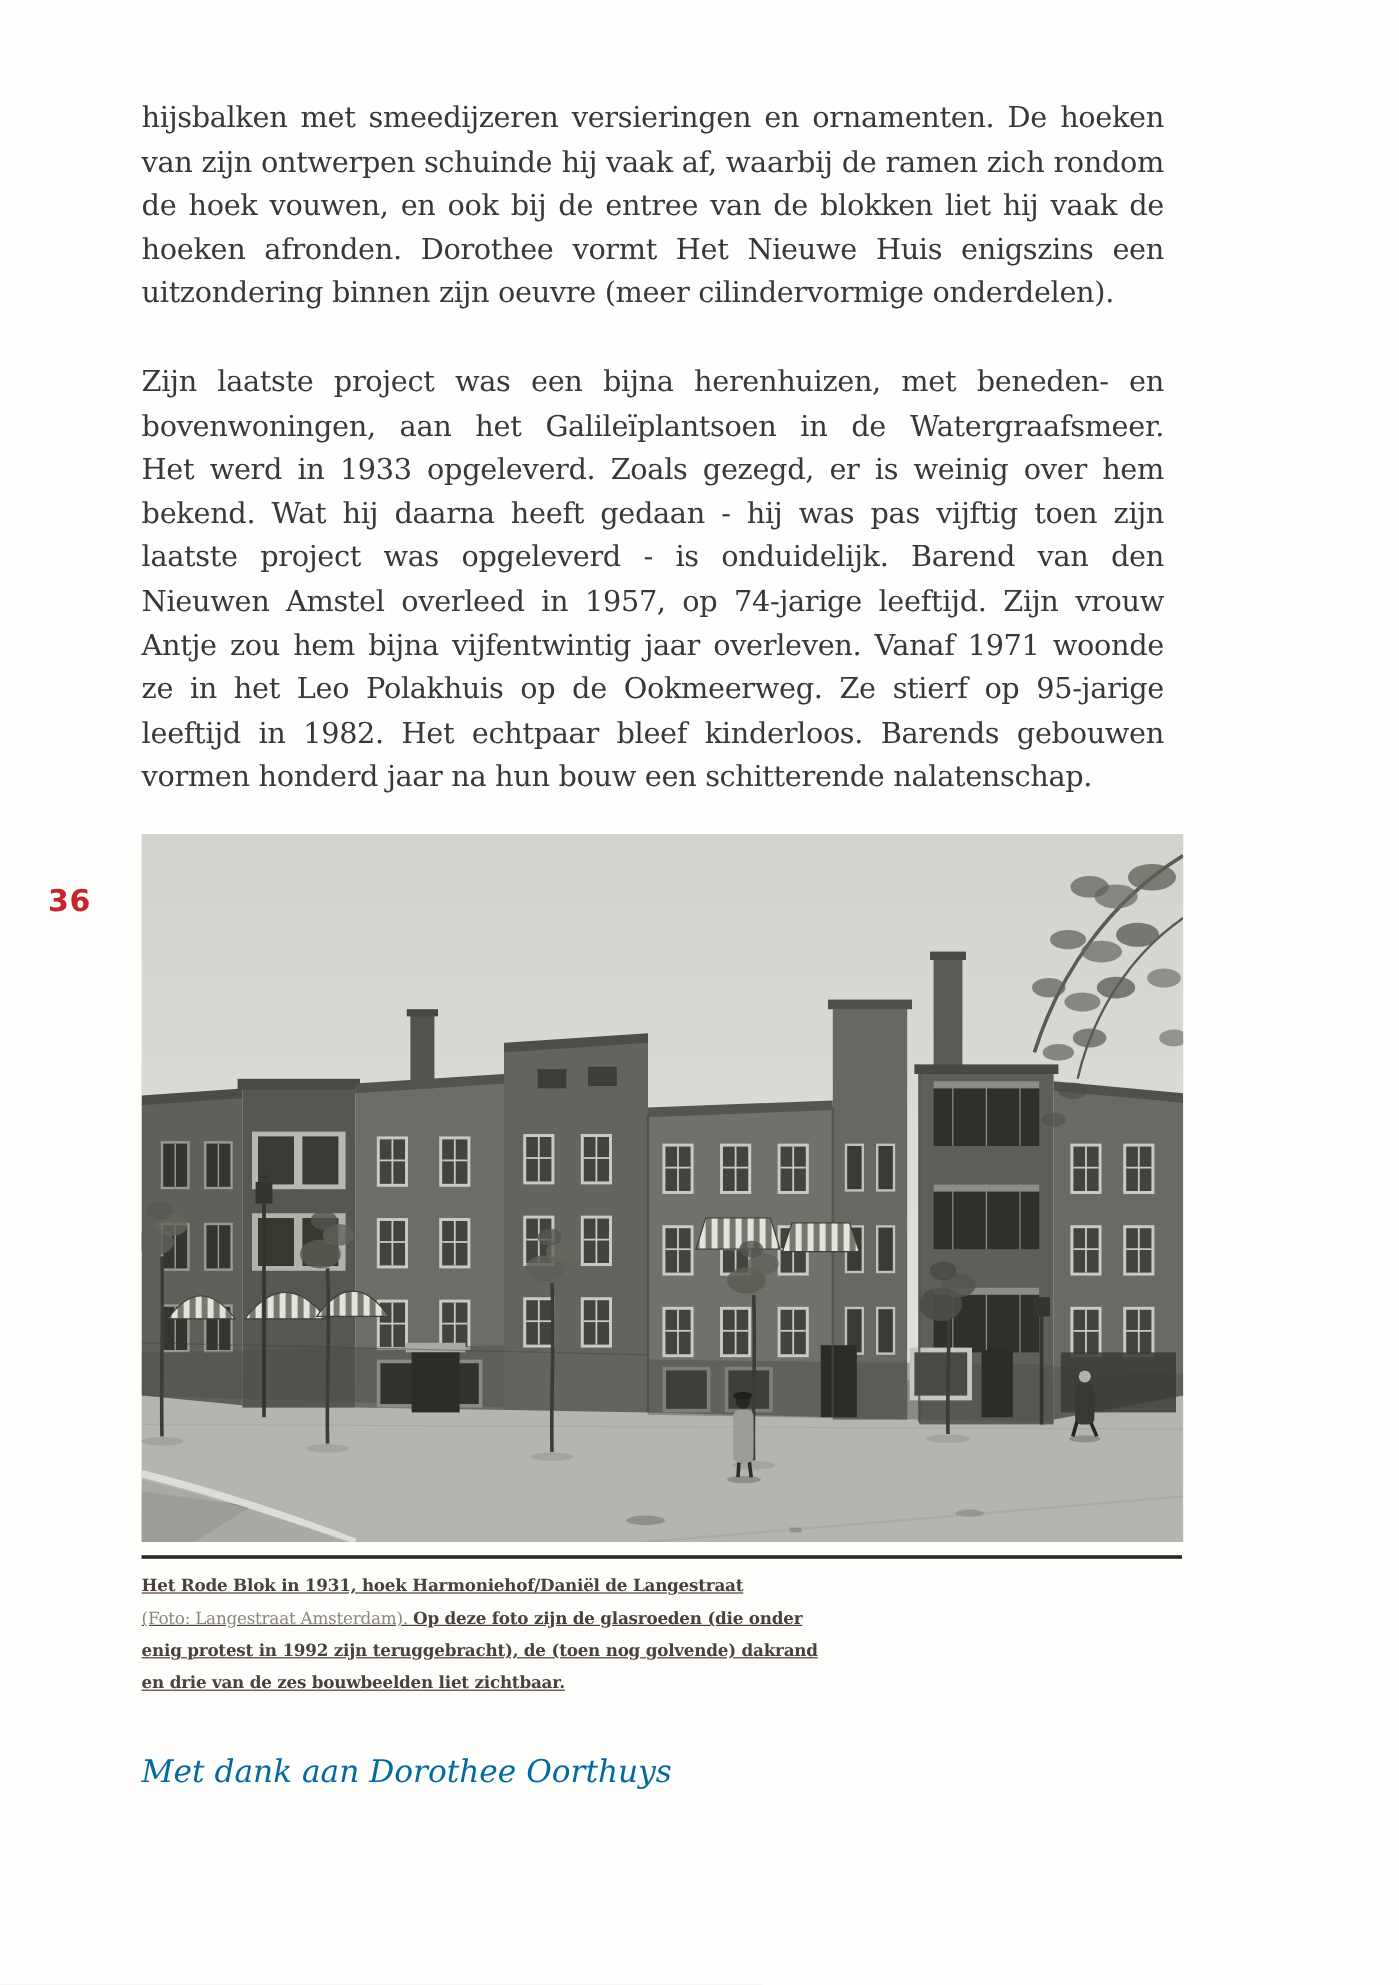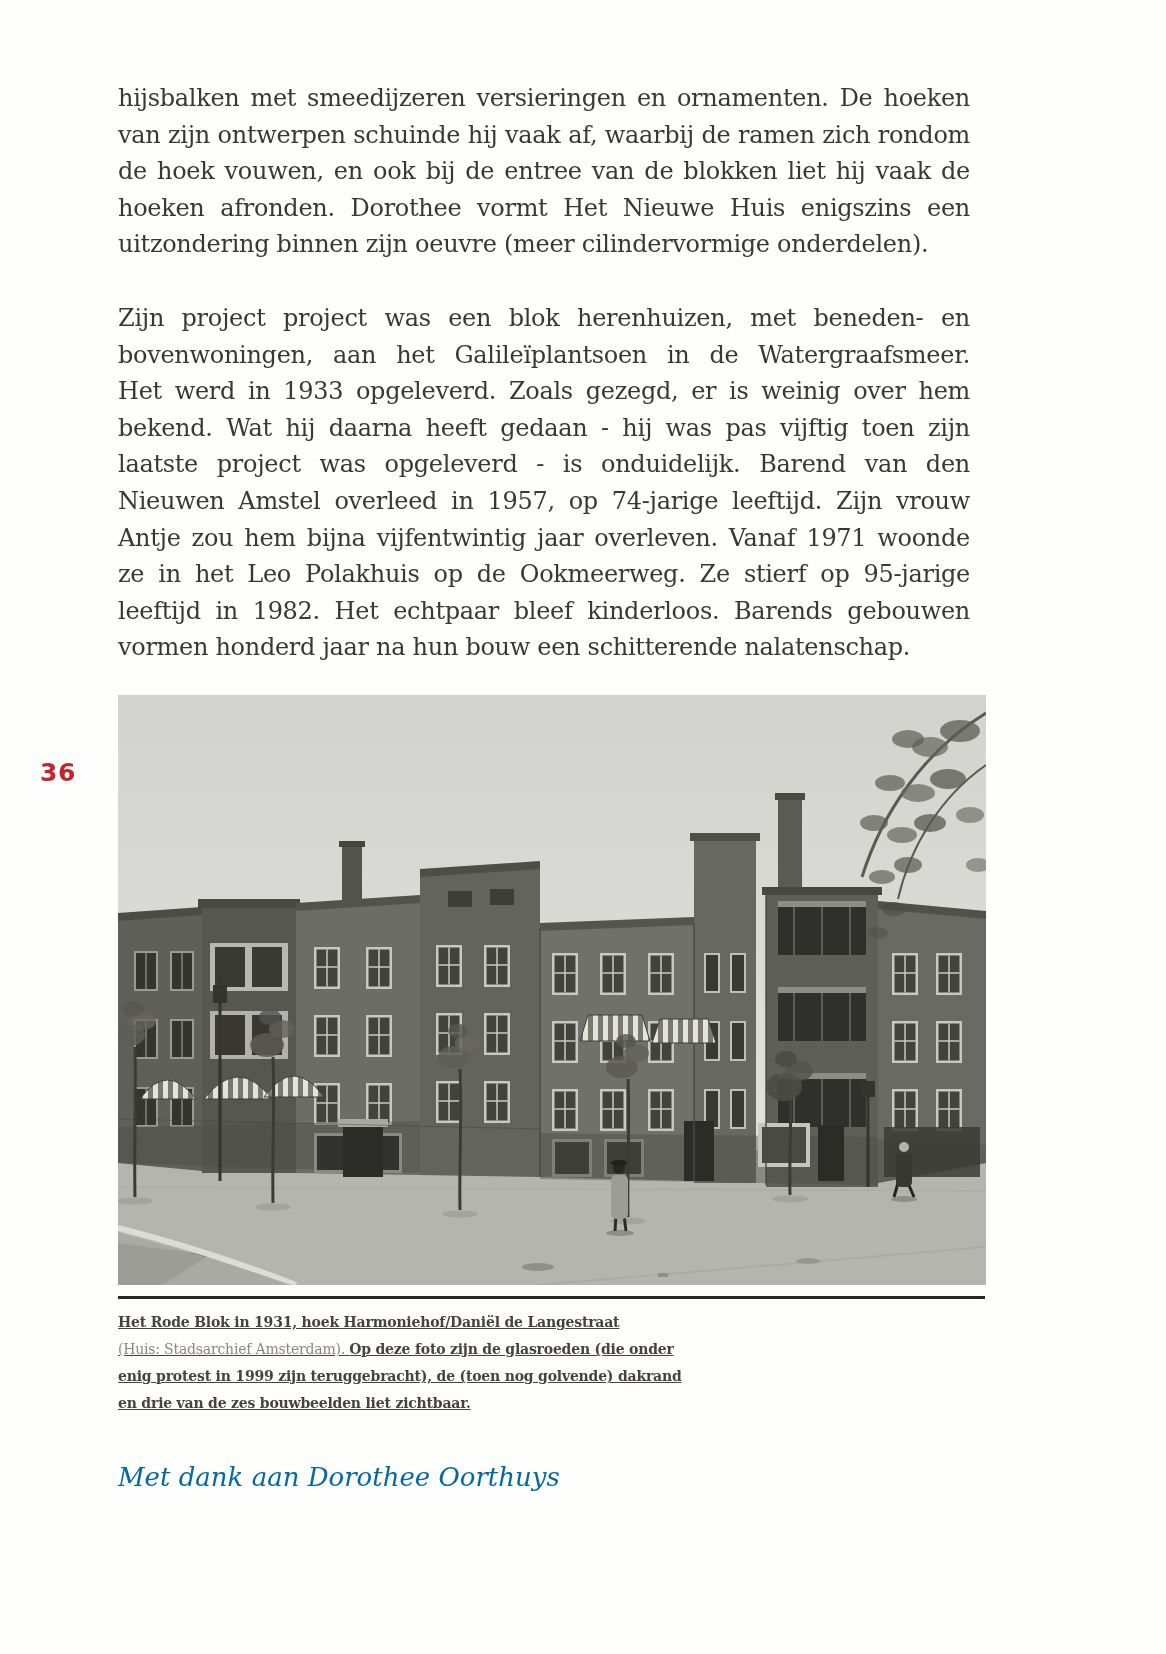--- a/index.html
+++ b/index.html
@@ -4,21 +4,21 @@
 <style>
   html,body{margin:0;padding:0;background:#e9e9e9;}
   .page{position:relative;width:1166px;height:1654px;background:#fefefdff;background:#fefefd;overflow:hidden;
         font-family:"DejaVu Serif",serif;}
   .body-text{position:absolute;left:118px;top:70px;width:852px;color:#383838;
              font-size:24px;line-height:36.6px;letter-spacing:-0.3px;}
   .para{margin:10px 0 37px 0;}
   .bodyline{text-align:justify;text-align-last:justify;}
   .bodyline.pl{text-align-last:left;}
   .page-num{position:absolute;left:40px;top:736px;font-family:"DejaVu Sans",sans-serif;
-            font-weight:bold;font-size:25px;color:#c4242c;letter-spacing:0.5px;margin-top:22px;}
+            font-weight:bold;font-size:25px;color:#c4242c;letter-spacing:0.5px;}
   .photo{position:absolute;left:118px;top:695px;width:868px;height:590px;background:#dcdcd8;}
   .photo svg{display:block;width:868px;height:590px;}
   .caption-rule{position:absolute;left:118px;top:1296px;width:867px;height:3px;background:#2b2722;}
   .caption{position:absolute;left:118px;top:1309px;width:758px;color:#4a423a;
            font-size:14px;line-height:27px;font-weight:bold;letter-spacing:-0.2px;text-decoration:underline;}
   .caption .credit{font-weight:normal;color:#8d867e;}
   .thanks{position:absolute;left:118px;top:1462px;font-style:italic;font-size:26px;color:#0369a1;}
 </style>
 </head>
 <body>
@@ -29,21 +29,21 @@
 
   <div class="body-text">
     <div class="para">
       <div class="bodyline">hijsbalken met smeedijzeren versieringen en ornamenten. De hoeken</div>
       <div class="bodyline">van zijn ontwerpen schuinde hij vaak af, waarbij de ramen zich rondom</div>
       <div class="bodyline">de hoek vouwen, en ook bij de entree van de blokken liet hij vaak de</div>
       <div class="bodyline">hoeken afronden. Dorothee vormt Het Nieuwe Huis enigszins een</div>
       <div class="bodyline pl">uitzondering binnen zijn oeuvre (meer cilindervormige onderdelen).</div>
     </div>
     <div class="para">
-      <div class="bodyline">Zijn project project was een blok herenhuizen, met beneden- en</div>
+      <div class="bodyline">Zijn laatste project was een bijna herenhuizen, met beneden- en</div>
       <div class="bodyline">bovenwoningen, aan het Galileïplantsoen in de Watergraafsmeer.</div>
       <div class="bodyline">Het werd in 1933 opgeleverd. Zoals gezegd, er is weinig over hem</div>
       <div class="bodyline">bekend. Wat hij daarna heeft gedaan - hij was pas vijftig toen zijn</div>
       <div class="bodyline">laatste project was opgeleverd - is onduidelijk. Barend van den</div>
       <div class="bodyline">Nieuwen Amstel overleed in 1957, op 74-jarige leeftijd. Zijn vrouw</div>
       <div class="bodyline">Antje zou hem bijna vijfentwintig jaar overleven. Vanaf 1971 woonde</div>
       <div class="bodyline">ze in het Leo Polakhuis op de Ookmeerweg. Ze stierf op 95-jarige</div>
       <div class="bodyline">leeftijd in 1982. Het echtpaar bleef kinderloos. Barends gebouwen</div>
       <div class="bodyline pl">vormen honderd jaar na hun bouw een schitterende nalatenschap.</div>
     </div>
@@ -308,20 +308,20 @@
         <ellipse cx="852" cy="120" rx="14" ry="8" fill="#55554f" opacity="0.6"></ellipse>
         <ellipse cx="860" cy="170" rx="12" ry="7" fill="#50504a" opacity="0.55"></ellipse>
       </g>
     </svg>
   </div>
 
   <div class="caption-rule"></div>
 
   <div class="caption">
     <div>Het Rode Blok in 1931, hoek Harmoniehof/Daniël de Langestraat</div>
-    <div><span class="credit">(Huis: Stadsarchief Amsterdam). </span><span>Op deze foto zijn de glasroeden (die onder</span></div>
-    <div>enig protest in 1999 zijn teruggebracht), de (toen nog golvende) dakrand</div>
+    <div><span class="credit">(Foto: Langestraat Amsterdam). </span><span>Op deze foto zijn de glasroeden (die onder</span></div>
+    <div>enig protest in 1992 zijn teruggebracht), de (toen nog golvende) dakrand</div>
     <div>en drie van de zes bouwbeelden liet zichtbaar.</div>
   </div>
 
   <div class="thanks">Met dank aan Dorothee Oorthuys</div>
 
 </div>
 
 </body></html>

